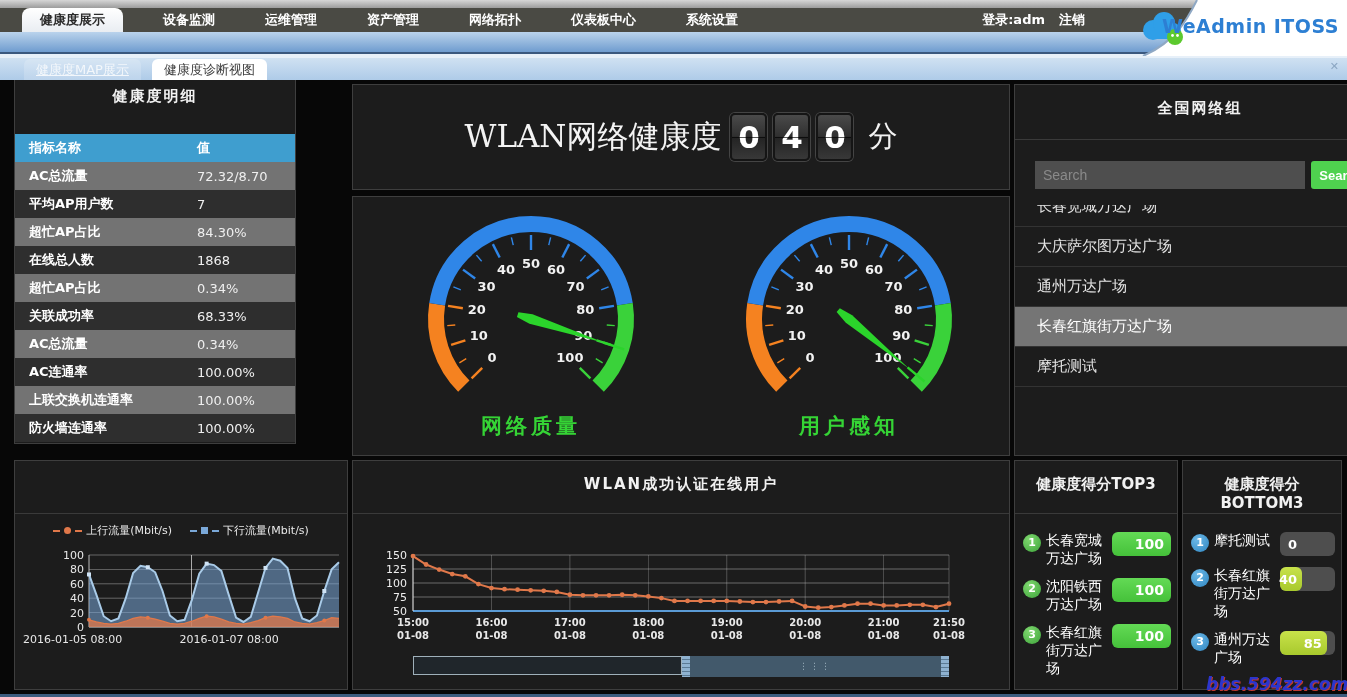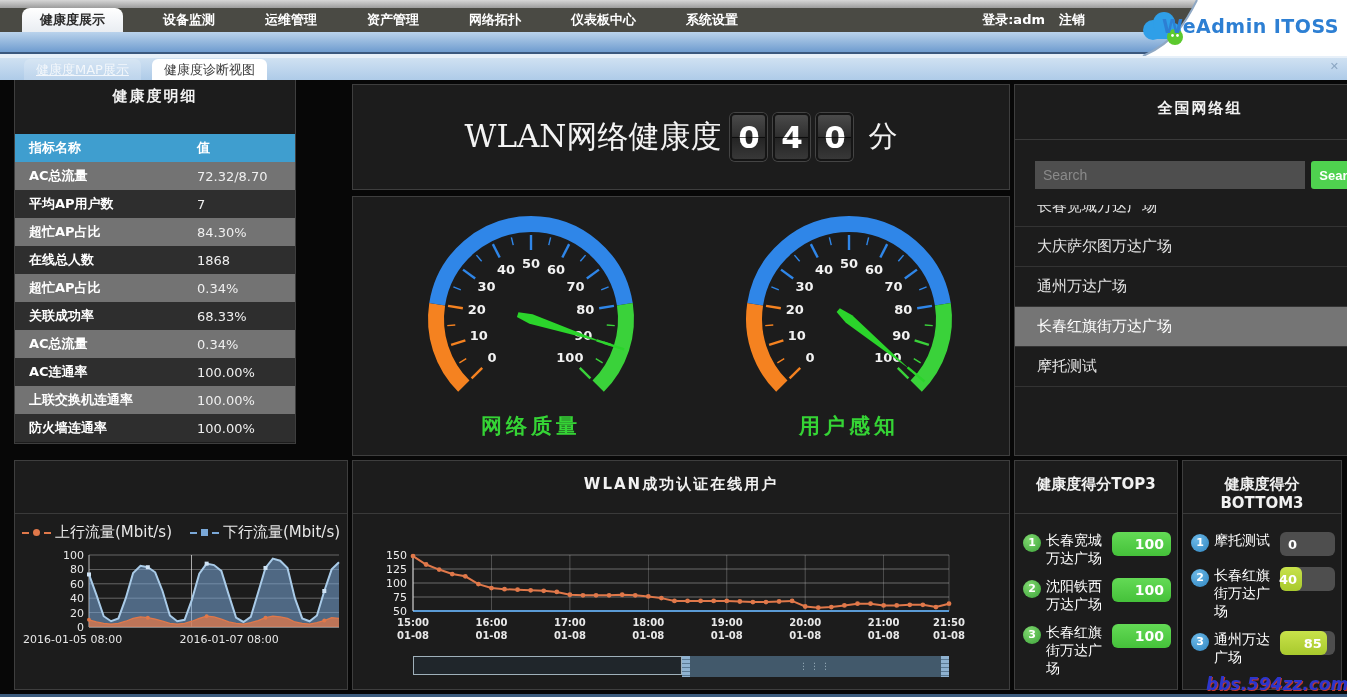--- a/index.html
+++ b/index.html
@@ -76,21 +76,21 @@
   #group-list{position:absolute;left:0;right:12px;top:120px;height:240px;overflow:hidden;}
   .list-item{height:39px;line-height:39px;padding-left:22px;color:#e4e4e4;font-size:15px;
      border-bottom:1px solid #333;cursor:pointer;}
   .list-item:first-child{margin-top:-18px;}
   .list-item.selected{background:#757575;color:#fff;}
   .vscroll{position:absolute;right:3px;top:120px;width:7px;height:240px;background:#121212;}
   .vscroll-thumb{position:absolute;left:0;width:7px;top:30px;height:100px;background:#8f8f8f;
      border-radius:3px;}
   
   #traffic-legend{position:absolute;left:0;right:0;top:62px;display:flex;
-     justify-content:center;gap:18px;font-size:15px;color:#e8e8e8;}
+     justify-content:center;gap:18px;font-size:11px;color:#e8e8e8;}
   .leg-item{display:flex;align-items:center;gap:4px;}
   .leg-dash{width:7px;height:2px;}
   .leg-dot{width:7px;height:7px;border-radius:50%;}
   .leg-sq{width:7px;height:7px;}
   
   .rank-entry{display:flex;align-items:flex-start;margin:10px 6px 0 8px;}
   .rank-badge{width:18px;height:18px;border-radius:50%;color:#fff;font-size:11px;
      font-weight:bold;text-align:center;line-height:18px;flex:0 0 18px;margin-top:3px;}
   .rank-badge.green{background:radial-gradient(circle at 35% 30%,#7fd86f,#3da33a);}
   .rank-badge.blue{background:radial-gradient(circle at 35% 30%,#6cb9e8,#2f85c0);}

